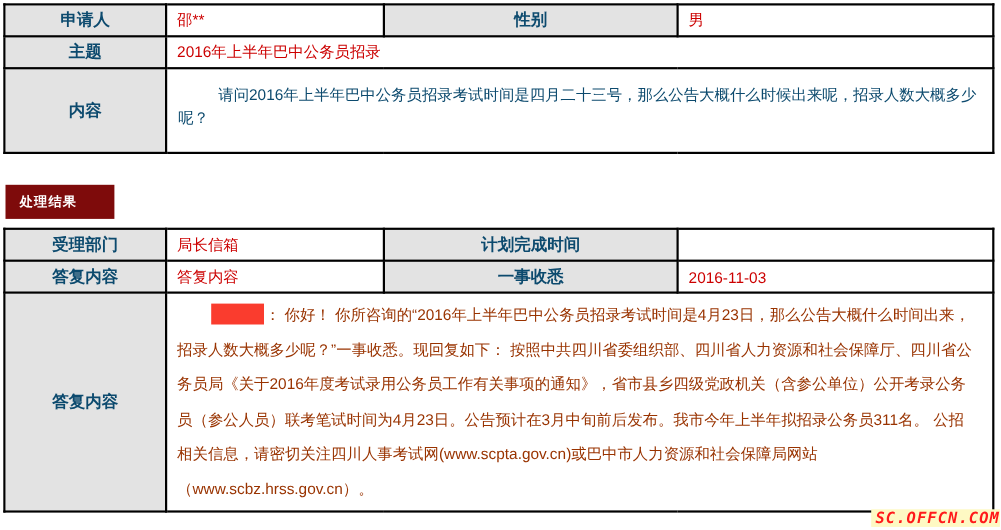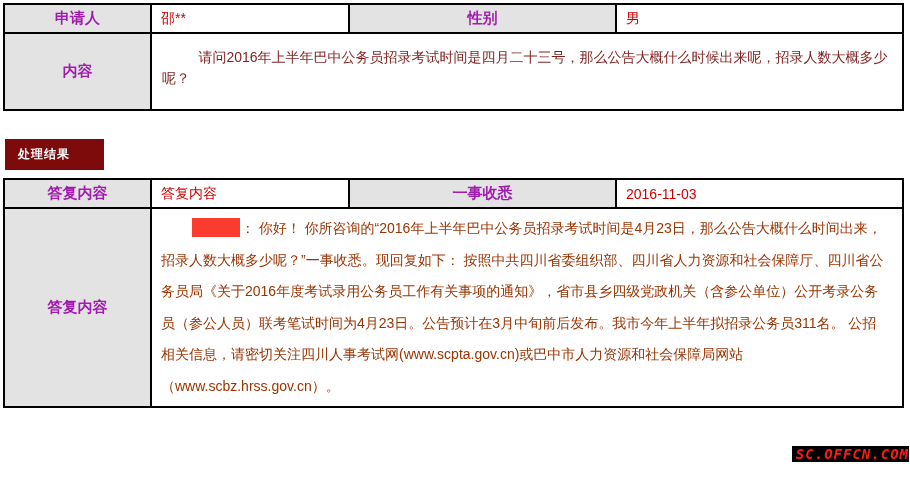--- a/index.html
+++ b/index.html
@@ -20,21 +20,21 @@
     overflow:hidden;
   }
   
   col.c1{width:147px;}
   col.c2{width:198px;}
   col.c3{width:267px;}
   col.c4{width:287px;}
   
   td.lbl{
     background:#e3e3e3;
-    color:#a21caf;
+    color:#0c4a6e;
     font-weight:bold;
     font-size:15px;
     text-align:center;
     vertical-align:middle;
   }
   
   td.val{
     background:#ffffff;
     color:#cc0000;
     text-align:left;
@@ -42,21 +42,21 @@
     padding:0 6px 0 9px;
   }
   tr.r td{height:25px;}
   #info-table{margin-top:3px;}
   
   td.content-cell{
     height:58px;
     vertical-align:top;
     padding:13px 10px 4px 10px;
     text-indent:2.6em;
-    color:#7f1d1d;
+    color:#0c4a6e;
     line-height:1.5;
     margin-left:20px;
   }
   
   .section-title{
     display:inline-block;
     margin:28px 0 8px 5px;
     background:#7e0b0b;
     color:#ffffff;
     font-weight:bold;
@@ -78,23 +78,23 @@
     width:48px;
     height:19px;
     background:#fa3c2e;
     vertical-align:-4px;
     margin-right:1px;
   }
   
   .watermark{
     position:absolute;
     right:1px;
-    bottom:20px;
+    bottom:3px;
     color:#ff1a1a;
-    background:#000000;
+    background:#fef9c3;
     font-family:"DejaVu Sans Mono","Liberation Mono",monospace;
     font-weight:bold;
     font-style:italic;
     font-size:14px;
     letter-spacing:1px;
     padding-left:4px;
     margin-top:32px;
   }
 </style>
 </head>
@@ -109,37 +109,47 @@
       <col class="c3">
       <col class="c4">
     </colgroup>
   <tbody>
       <tr class="r">
     <td class="lbl">申请人</td>
     <td class="val">邵**</td>
     <td class="lbl">性别</td>
     <td class="val">男</td>
   </tr>
+  <tr class="r">
+    <td class="lbl">主题</td>
+    <td class="val" colspan="3">2016年上半年巴中公务员招录</td>
+  </tr>
   <tr>
     <td class="lbl">内容</td>
     <td class="content-cell" colspan="3">请问2016年上半年巴中公务员招录考试时间是四月二十三号，那么公告大概什么时候出来呢，招录人数大概多少呢？</td>
   </tr>
 </tbody>
   </table>
 
 <div class="section-title">处理结果</div>
 
 <table id="result-table">
   <colgroup>
       <col class="c1">
       <col class="c2">
       <col class="c3">
       <col class="c4">
     </colgroup>
   <tbody>
+      <tr class="r">
+    <td class="lbl">受理部门</td>
+    <td class="val">局长信箱</td>
+    <td class="lbl">计划完成时间</td>
+    <td class="val"></td>
+  </tr>
   <tr class="r">
     <td class="lbl">答复内容</td>
     <td class="val">答复内容</td>
     <td class="lbl">一事收悉</td>
     <td class="val">2016-11-03</td>
   </tr>
   <tr>
     <td class="lbl">答复内容</td>
     <td class="reply-cell" colspan="3">
       <span class="redact-block"></span><span>： 你好！  你所咨询的“2016年上半年巴中公务员招录考试时间是4月23日，那么公告大概什么时间出来，招录人数大概多少呢？”一事收悉。现回复如下：  按照中共四川省委组织部、四川省人力资源和社会保障厅、四川省公务员局《关于2016年度考试录用公务员工作有关事项的通知》，省市县乡四级党政机关（含参公单位）公开考录公务员（参公人员）联考笔试时间为4月23日。公告预计在3月中旬前后发布。我市今年上半年拟招录公务员311名。  公招相关信息，请密切关注四川人事考试网(www.scpta.gov.cn)或巴中市人力资源和社会保障局网站（www.scbz.hrss.gov.cn）。</span>

